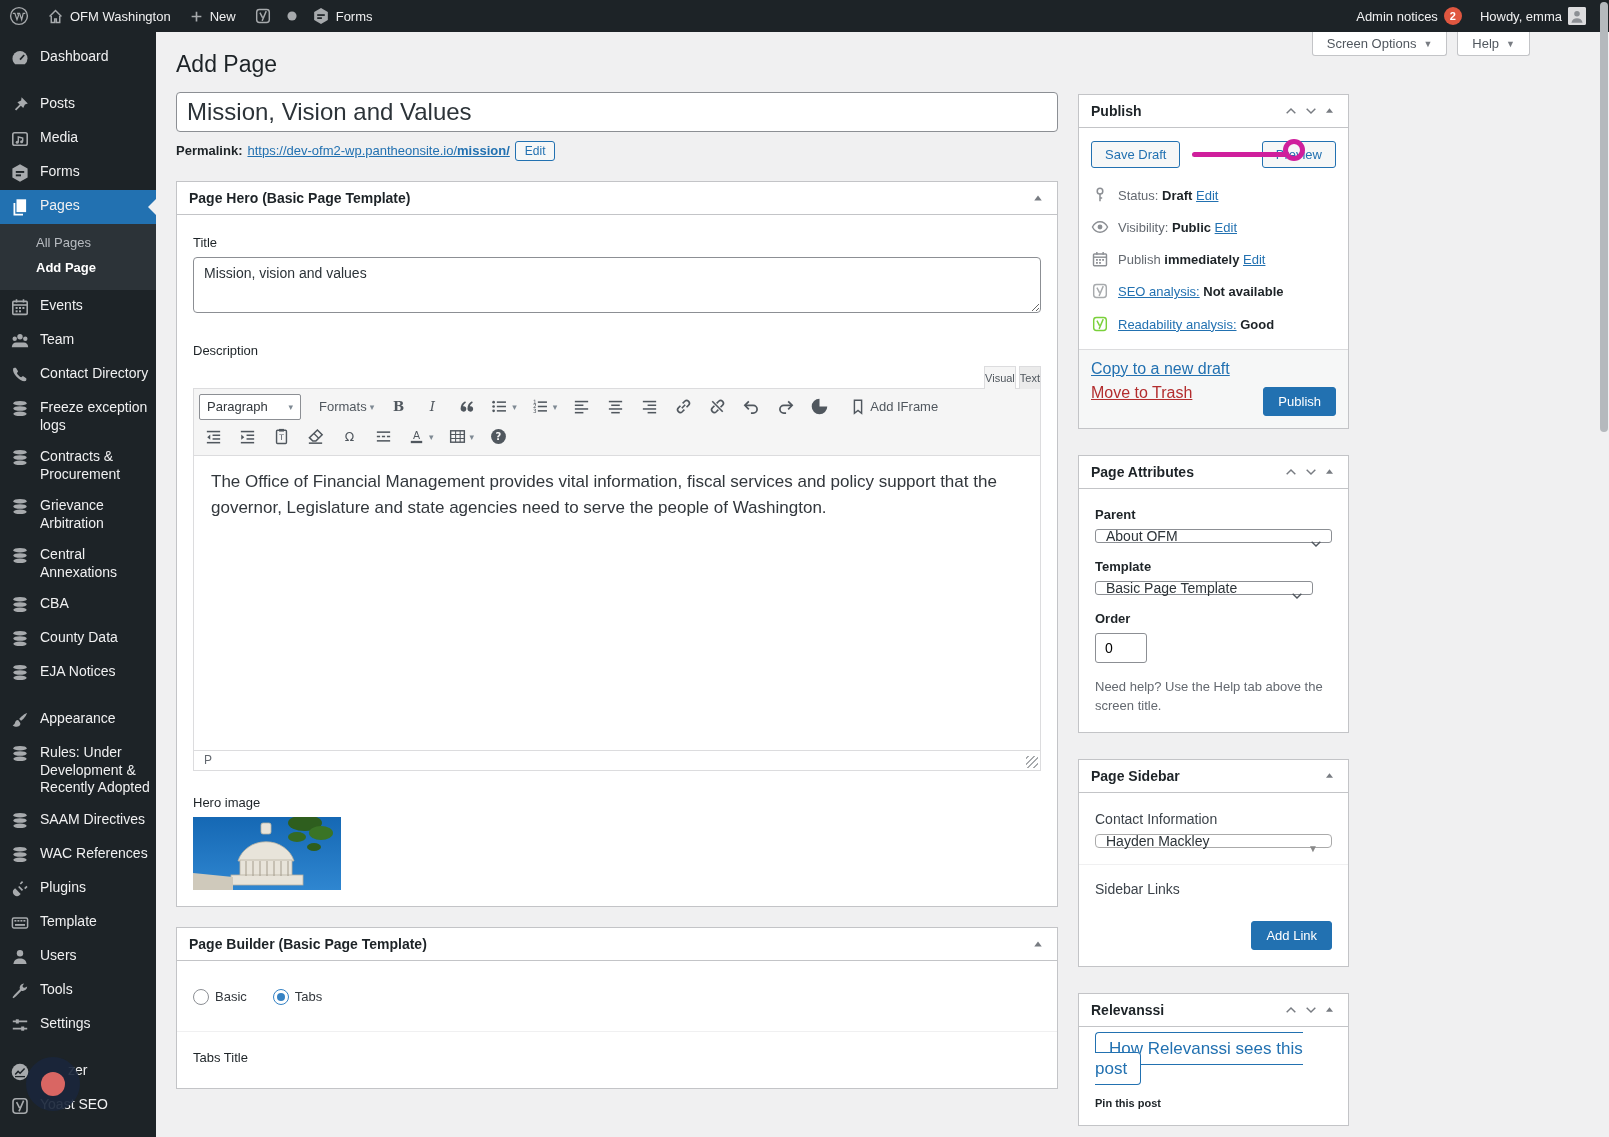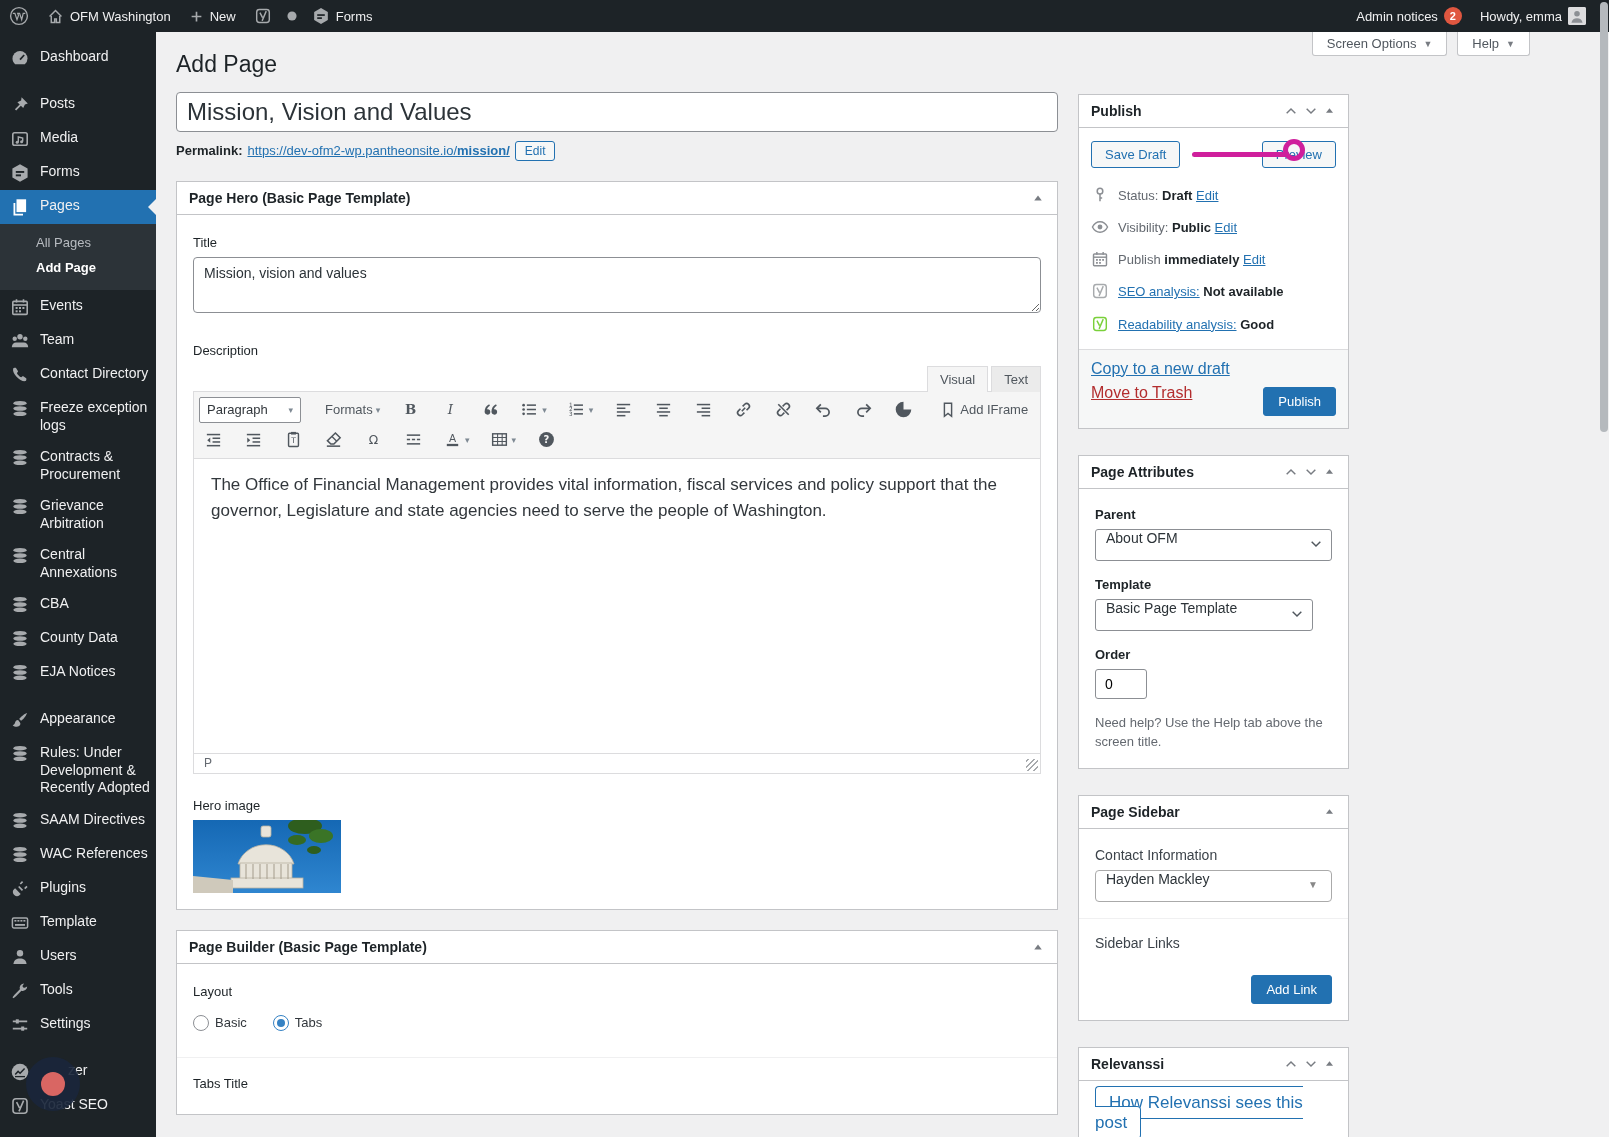--- a/index.html
+++ b/index.html
@@ -59,26 +59,26 @@
 .pb-title{font-size:14px;font-weight:600;color:#1d2327}
 .handle-actions{display:flex;align-items:center;gap:4px;color:#787c82}
 .handle-btn{width:22px;height:20px;display:flex;align-items:center;justify-content:center;color:#787c82;cursor:pointer}
 .inside{padding:12px 16px 16px}
 .field-label{font-size:13px;color:#1d2327;margin:8px 0 7px}
 .hero-title-area{width:100%;height:56px;border:1px solid #8c8f94;border-radius:4px;padding:7px 10px;font-size:14px;font-family:"Liberation Sans",sans-serif;color:#2c3338;resize:vertical}
 
 
 .editor-wrap{margin-top:4px}
 .editor-tabs{display:flex;justify-content:flex-end}
-.etab{font-size:13px;color:#50575e;padding:5px 12px;cursor:pointer;margin-left:3px;position:relative;top:1px}
+.etab{font-size:11px;color:#50575e;padding:5px 0;cursor:pointer;margin-left:3px;position:relative;top:1px}
 .etab.active{background:#f5f5f5;border:1px solid #dcdcde;border-bottom:none}
 .etab.inactive{background:#ebebeb;border:1px solid #dcdcde;border-bottom:none}
 .editor-box{border:1px solid #dcdcde;background:#fff}
 .mce-toolbar{background:#f5f5f5;border-bottom:1px solid #dcdcde;padding:3px 5px}
-.mce-row{display:flex;align-items:center;gap:12px;padding:2px 0}
+.mce-row{display:flex;align-items:center;gap:6px;padding:2px 0}
 .mce-btn{min-width:28px;height:26px;display:inline-flex;align-items:center;justify-content:center;gap:3px;color:#50575e;border:1px solid transparent;border-radius:2px;font-size:13px;cursor:pointer;padding:0 3px}
 .mce-btn .caret{font-size:9px;color:#7e8993}
 .mce-select{background:#fff;border:1px solid #8c8f94;height:26px;display:inline-flex;align-items:center;justify-content:space-between;font-size:13px;border-radius:2px;padding:0 7px;min-width:102px;margin-right:8px;cursor:pointer;color:#32373c}
 .mce-label-btn{font-size:13px;color:#50575e}
 .mce-content{min-height:294px;padding:13px 17px;font-size:17px;line-height:1.55;color:#32373c}
 .mce-statusbar{border-top:1px solid #dcdcde;height:20px;display:flex;align-items:center;padding:0 10px;font-size:12px;color:#646970;position:relative}
 .grip{position:absolute;right:2px;bottom:2px;width:12px;height:12px;background:repeating-linear-gradient(315deg,transparent 0 2.5px,#a7aaad 2.5px 4px);cursor:nwse-resize}
 
 .hero-thumb{display:block;margin-top:6px;border:0;cursor:pointer}
 
@@ -102,21 +102,21 @@
 .pub-links{padding:10px 12px 4px;border-top:1px solid #dcdcde;background:#f6f7f7}
 .pub-footer{position:relative;background:#f6f7f7;padding:2px 12px 14px;height:46px}
 .trash-link{color:#b32d2e}
 .btn-primary{background:#2271b1;border:1px solid #2271b1;color:#fff;font-size:13px;padding:6px 14px;border-radius:3px;cursor:pointer}
 #publish-btn{position:absolute;right:12px;bottom:12px}
 .anno-line{position:absolute;height:5px;border-radius:3px;z-index:20}
 .anno-ring{position:absolute;border-radius:50%;z-index:20}
 
 .side-label{font-size:13px;font-weight:600;color:#1d2327;margin:6px 0 7px}
 .side-label.normal{font-weight:400;color:#3c434a;font-size:14px}
-.wp-select{position:relative;height:32px;border:1px solid #8c8f94;border-radius:3px;background:#fff;display:flex;padding:0 26px 0 10px;font-size:14px;color:#2c3338;cursor:pointer}
+.wp-select{position:relative;height:14px;border:1px solid #8c8f94;border-radius:3px;background:#fff;display:flex;align-items:center;padding:0 26px 0 10px;font-size:14px;color:#2c3338;cursor:pointer}
 .wp-select .sel-caret{position:absolute;right:7px;top:6px;width:16px;height:16px;color:#50575e}
 .order-input{width:52px;height:30px;border:1px solid #8c8f94;border-radius:3px;padding:0 9px;font-size:14px;font-family:"Liberation Sans",sans-serif}
 .help-note{font-size:13px;color:#646970;margin-top:14px;line-height:1.5}
 .box-divider{border-top:1px solid #f0f0f1;margin:16px -16px}
 #add-link-row{display:flex;justify-content:flex-end;margin-top:24px}
 .relevanssi-btn{font-size:17px;color:#2271b1;background:#fff;border:1px solid #2271b1;border-radius:4px;padding:6px 13px;cursor:pointer}
 .pin-heading{font-size:11px;font-weight:bold;margin-top:18px;color:#1d2327}
 
 
 #scrollbar-thumb{position:absolute;right:1px;top:2px;width:8px;height:430px;border-radius:4px;background:#b5b9bd;z-index:60;cursor:grab}
@@ -823,21 +823,20 @@
           <span class="pb-title">Page Builder (Basic Page Template)</span>
           <span class="handle-actions">
               <span class="handle-btn icon" style="width:14px;height:14px">
                 <svg viewBox="0 0 20 20" width="100%" height="100%">
                   <path d="M4.6 13.4L10 6.6l5.4 6.8z" fill="currentColor"></path>
                 </svg>
               </span>
             </span>
         </div>
         <div class="inside">
-          <div class="field-label">Layout</div>
           <div class="radio-row">
             <span class="radio-opt">
               <span class="radio"></span>
               <span>Basic</span>
             </span>
             <span class="radio-opt">
               <span class="radio checked"></span>
               <span>Tabs</span>
             </span>
           </div>

